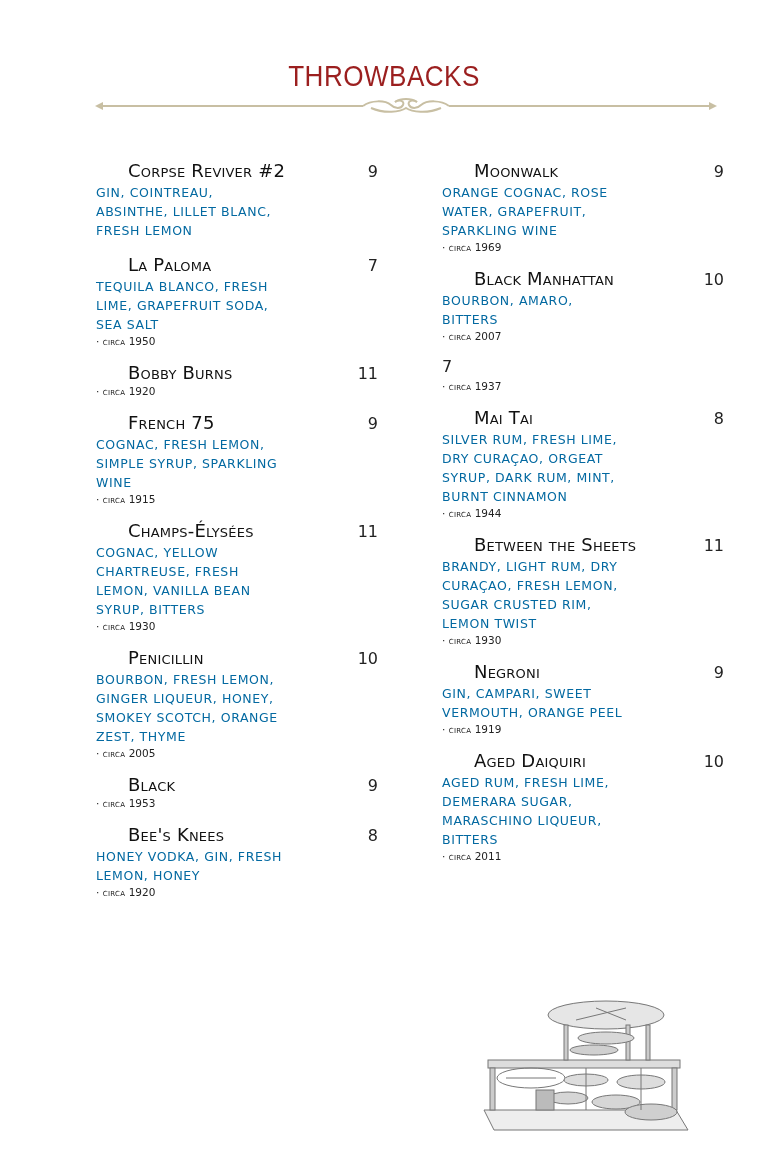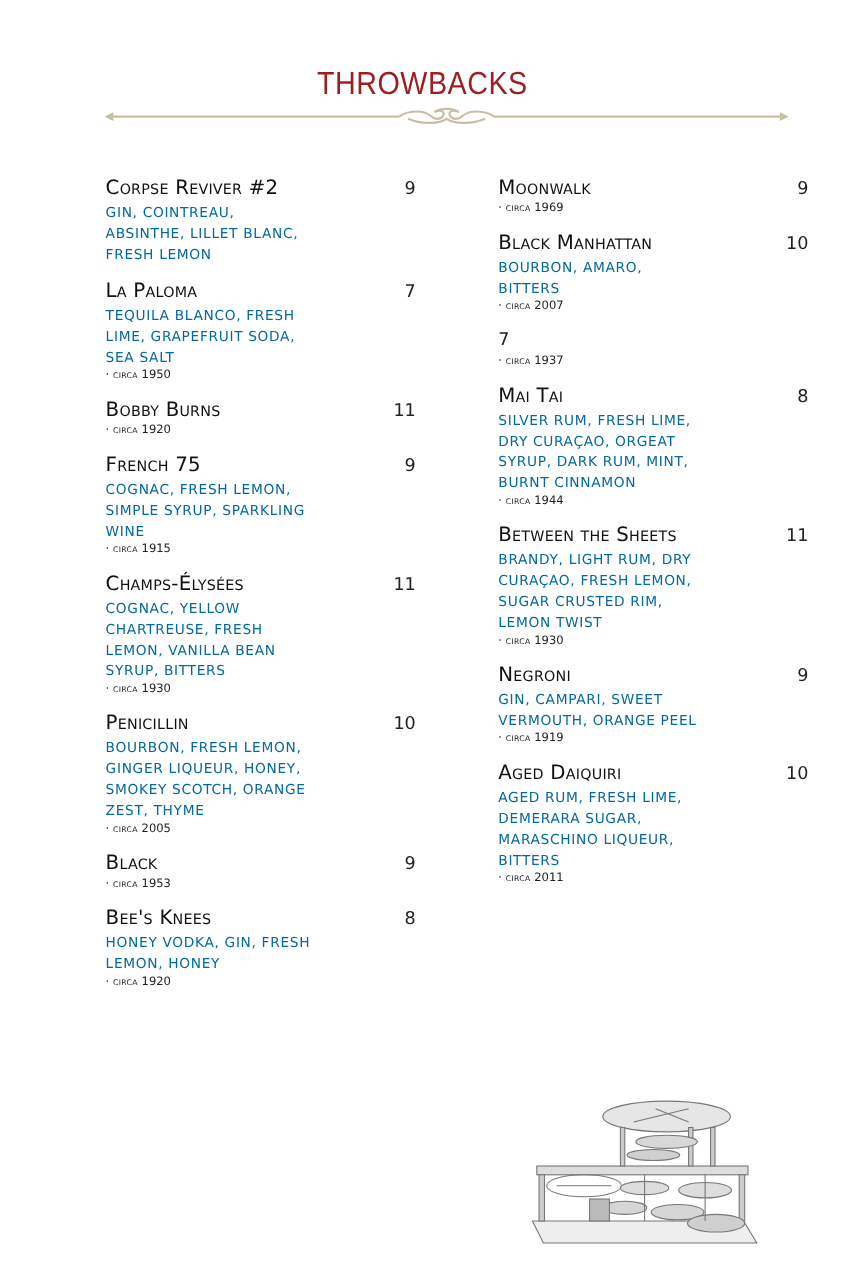--- a/index.html
+++ b/index.html
@@ -5,26 +5,27 @@
     html, body { margin: 0; padding: 0; background: #ffffff; }
     body { width: 768px; height: 1152px; position: relative; overflow: hidden; font-family: "DejaVu Sans", sans-serif; }
     .title {
       position: absolute; top: 60px; left: 0; width: 768px; text-align: center;
       font-family: "Liberation Sans", sans-serif; font-size: 29px; color: #9b1f1f;
       letter-spacing: 0.5px; transform: scaleX(0.9); transform-origin: center;
     }
     .divider { position: absolute; top: 96px; left: 95px; width: 622px; height: 20px; }
     .col { position: absolute; top: 160px; width: 282px; }
     .col.left { left: 96px; }
-    .col.right { left: 453px; }
+    .col.right { left: 442px; }
     .item { position: relative; margin-bottom: 14px; }
     .name-row { display: flex; justify-content: space-between; align-items: baseline; height: 22px; }
     .name {
       font-family: "DejaVu Sans", sans-serif; font-variant: small-caps; font-size: 18px; color: #111;
       letter-spacing: 0.2px;
+      margin-left: 32px;
     }
     .price { font-family: "DejaVu Sans", sans-serif; font-size: 16px; color: #222; }
     .desc {
       font-family: "DejaVu Sans", sans-serif; font-size: 12.5px; color: #0369a1; text-transform: uppercase;
       line-height: 19px; letter-spacing: 0.6px; width: 190px; margin-top: 1px;
     }
     .circa { font-family: "DejaVu Sans", sans-serif; font-size: 10.5px; color: #222; line-height: 14px; }
     .circa .sc { font-variant: small-caps; text-transform: lowercase; letter-spacing: 0.3px; }
     .illustration { position: absolute; left: 476px; top: 990px; width: 220px; height: 150px; }
   </style>
@@ -109,20 +110,21 @@
     <div class="circa">· <span class="sc">circa</span> <span>1920</span></div>
   </div>
 </div>
 
 <div class="col right">
   <div class="item">
     <div class="name-row">
         <span class="name">Moonwalk</span>
         <span class="price">9</span>
       </div>
+    <div class="desc">orange cognac, rose water, grapefruit, sparkling wine</div>
     <div class="circa">· <span class="sc">circa</span> <span>1969</span></div>
   </div>
   <div class="item">
     <div class="name-row">
         <span class="name">Black Manhattan</span>
         <span class="price">10</span>
       </div>
     <div class="desc">bourbon, amaro, bitters</div>
     <div class="circa">· <span class="sc">circa</span> <span>2007</span></div>
   </div>

